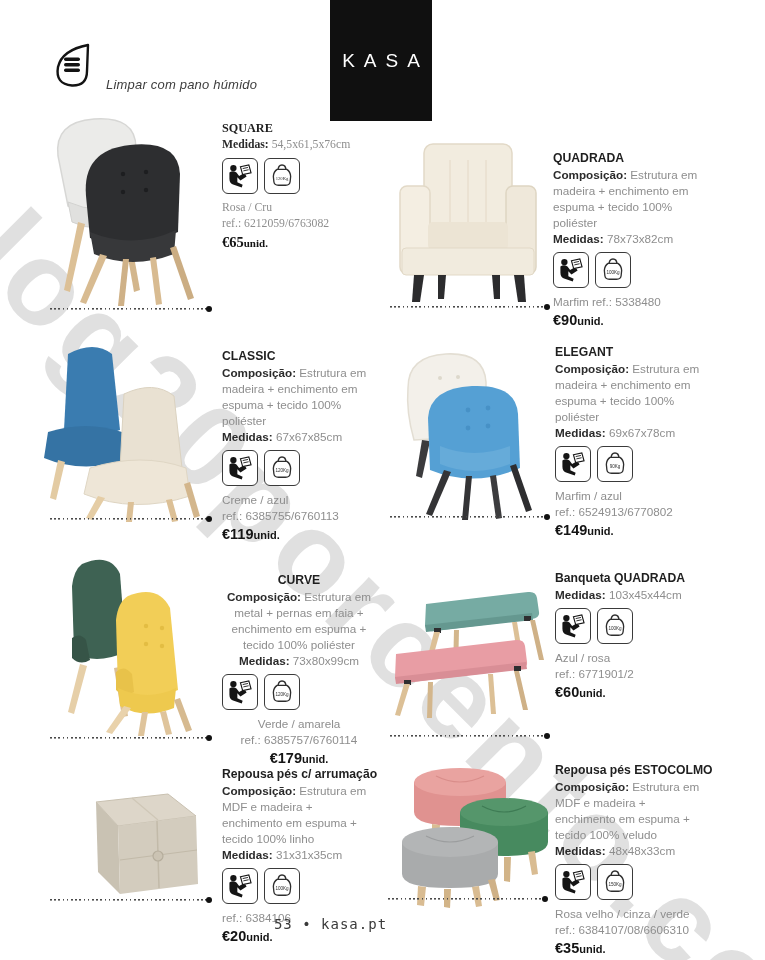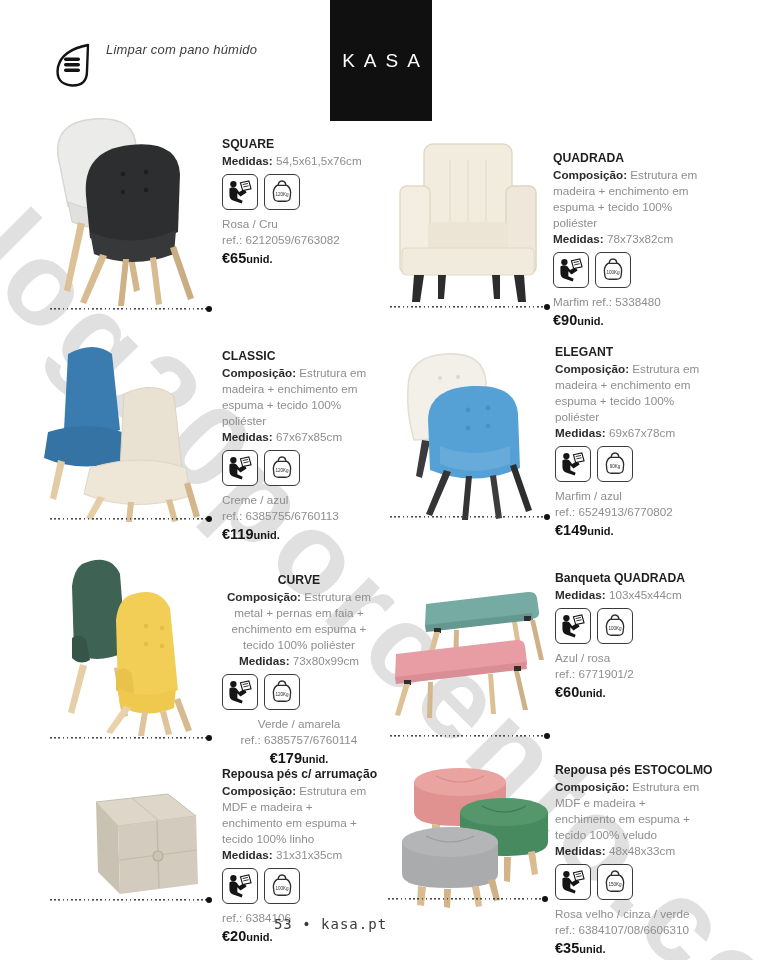--- a/index.html
+++ b/index.html
@@ -3,21 +3,21 @@
 <meta charset="utf-8">
 <style>
   html,body{margin:0;padding:0;background:#ffffff;}
   .page{position:relative;width:765px;height:960px;background:#ffffff;overflow:hidden;
         font-family:"Liberation Sans", sans-serif;color:#2a2a2a;}
   .watermark{position:absolute;left:-14px;top:128px;z-index:0;white-space:nowrap;
         font-size:118px;font-weight:700;letter-spacing:7px;color:rgba(178,178,178,0.40);
         transform:rotate(45deg);transform-origin:0 0;pointer-events:none;}
   .layer{position:absolute;z-index:1;}
   
-  .care{left:52px;top:42px;display:flex;align-items:flex-start;gap:14px;}
+  .care{left:52px;top:42px;display:flex;align-items:flex-end;gap:14px;}
   .care-text{font-style:italic;font-size:13px;color:#3d3d3d;letter-spacing:0.2px;}
   .logo{left:330px;top:0;width:102px;height:121px;background:#101010;color:#ffffff;
         display:flex;align-items:center;justify-content:center;
         font-size:19px;font-weight:400;letter-spacing:9px;text-indent:9px;}
   
   .card{position:absolute;z-index:1;display:flex;}
   .imgwrap{flex:none;}
   .info{width:154px;flex:none;font-size:11.7px;line-height:16px;color:#8e8e8e;}
   .title{font-size:12.2px;font-weight:bold;color:#1f1f1f;white-space:nowrap;margin:0 0 1px 0;}
   .b{font-weight:bold;color:#2b2b2b;}
@@ -71,21 +71,21 @@
           <circle cx="118" cy="60" r="2.2" fill="#1d1e20"></circle>
         <circle cx="95" cy="80" r="2.2" fill="#1d1e20"></circle>
           <circle cx="118" cy="78" r="2.2" fill="#1d1e20"></circle>
         <path d="M62 120 Q106 138 148 118 L146 142 Q104 158 66 142 Z" fill="#37383a"></path>
         <polygon points="72,142 79,144 58,192 52,190" fill="#d8bb91"></polygon>
         <polygon points="95,147 101,147 96,194 90,194" fill="#cfb187"></polygon>
         <polygon points="122,146 128,145 134,192 128,193" fill="#d8bb91"></polygon>
         <polygon points="142,136 148,134 166,186 160,188" fill="#cbad83"></polygon>
       </svg>
     </div>
-    <div class="info" style="margin-top:24px;margin-left:4px;">
+    <div class="info" style="margin-top:8px;margin-left:4px;font-family:Liberation Serif, serif;">
       <p class="title">SQUARE</p>
       <p class="desc"><span class="b">Medidas:</span> <span>54,5x61,5x76cm</span></p>
       <div class="icons">
         <span class="iconbox">
           <svg width="30" height="30" viewBox="0 0 34 34">
             <circle cx="9.5" cy="8" r="3.6" fill="#151515"></circle>
             <path d="M5 13 Q9 10.5 13 13 L16 17 L22 13.5 L24.5 17.5 L17.5 22 L14 18.5 L14 24 L20 27 L19 30 L10 27 Q5 25.5 5 20 Z" fill="#151515"></path>
             <path d="M17.5 6.5 L27 4.5 L29.5 13.5 L20 15.5 Z" fill="#ffffff" stroke="#151515" stroke-width="1.3"></path>
             <line x1="20" y1="8.6" x2="26" y2="7.3" stroke="#151515" stroke-width="1"></line>
             <line x1="20.8" y1="11.2" x2="26.8" y2="9.9" stroke="#151515" stroke-width="1"></line>

